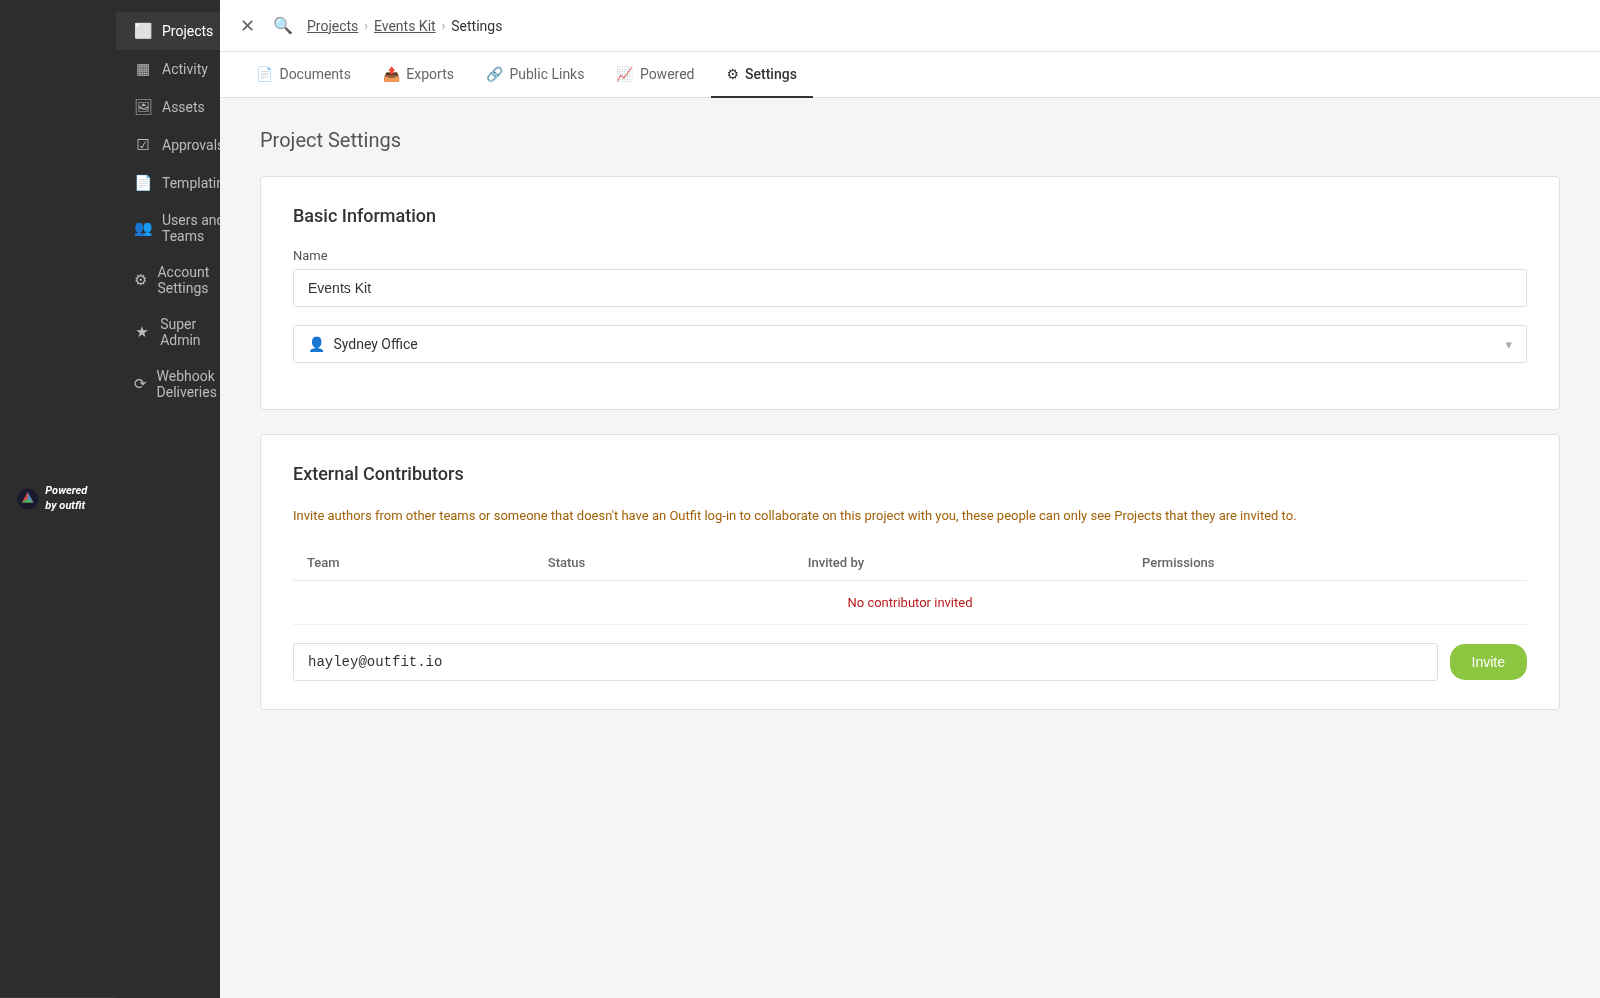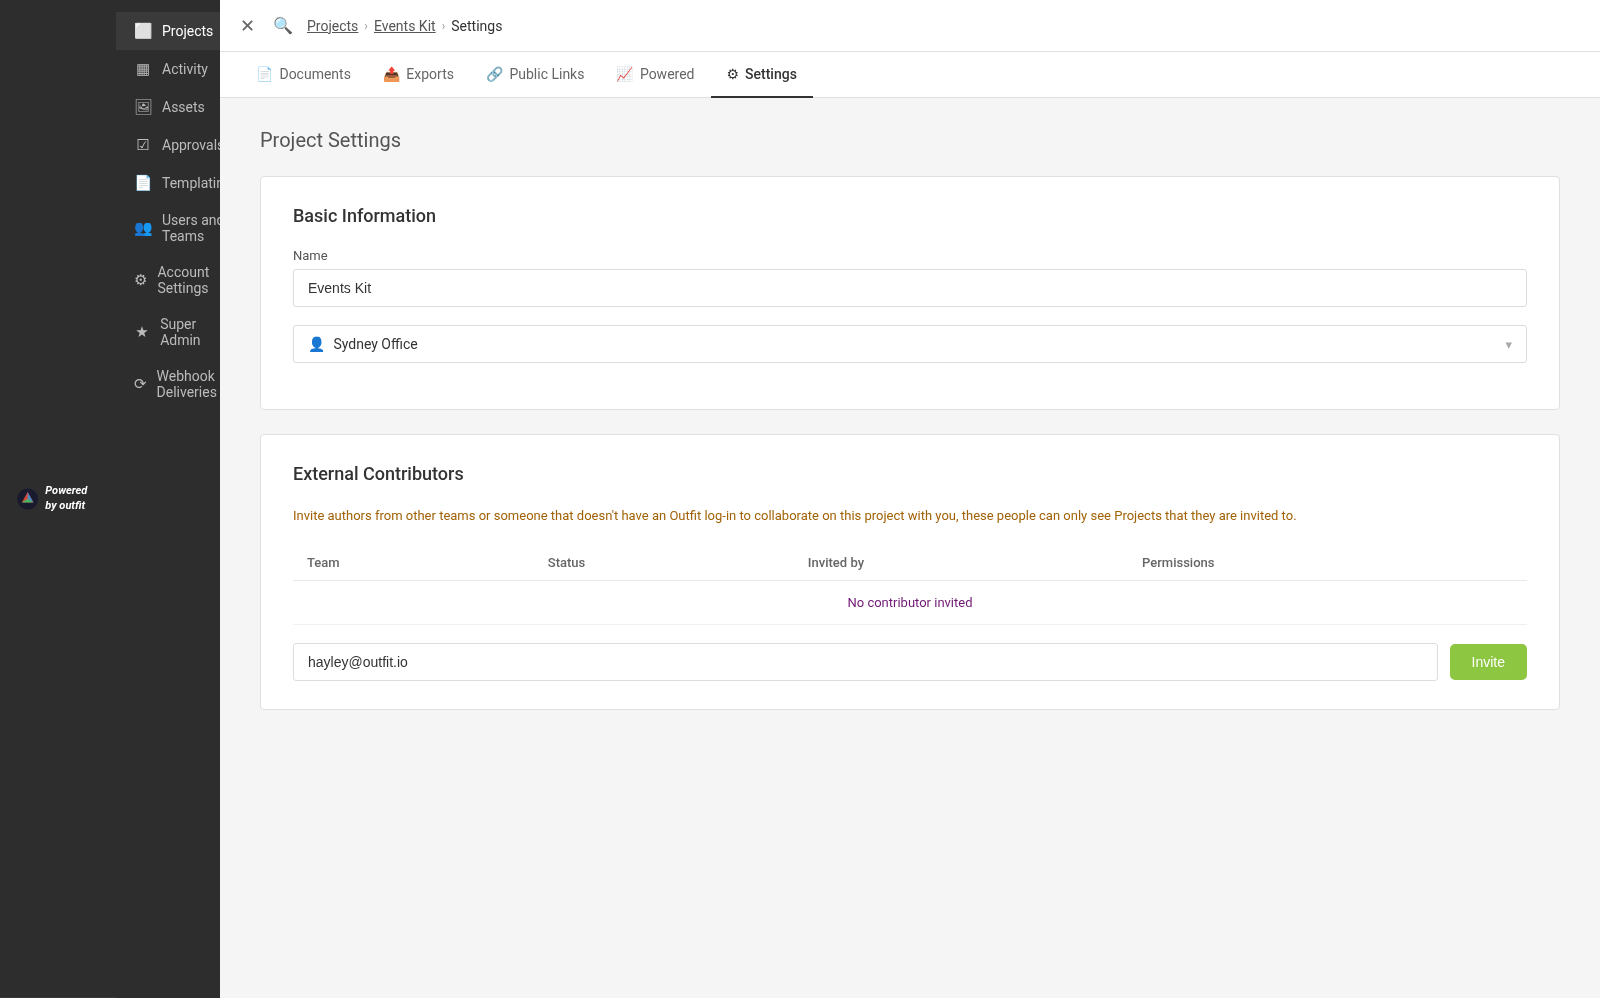--- a/index.html
+++ b/index.html
@@ -227,43 +227,44 @@
     }
     .contrib-table td {
       padding: 14px;
       font-size: 13px;
       color: #999;
       text-align: center;
       border-bottom: 1px solid #f0f0f0;
     }
     .no-contrib-row td {
       text-align: center;
-      color: #701a75;
+      color: #b91c1c;
     }
 
     .invite-row {
       display: flex;
       align-items: center;
       gap: 12px;
       margin-top: 12px;
     }
     .invite-input {
       flex: 1;
       border: 1px solid #ddd;
       border-radius: 3px;
       padding: 10px 14px;
       font-size: 14px;
       color: #333;
       outline: none;
+      font-family: Liberation Mono, monospace;
     }
     .invite-btn {
       background: #8dc641;
       color: #fff;
       border: none;
-      border-radius: 5px;
+      border-radius: 15px;
       padding: 10px 22px;
       font-size: 14px;
       cursor: pointer;
       font-weight: 500;
     }
   </style>
 </head>
 <body>
 
 <div class="sidebar">

